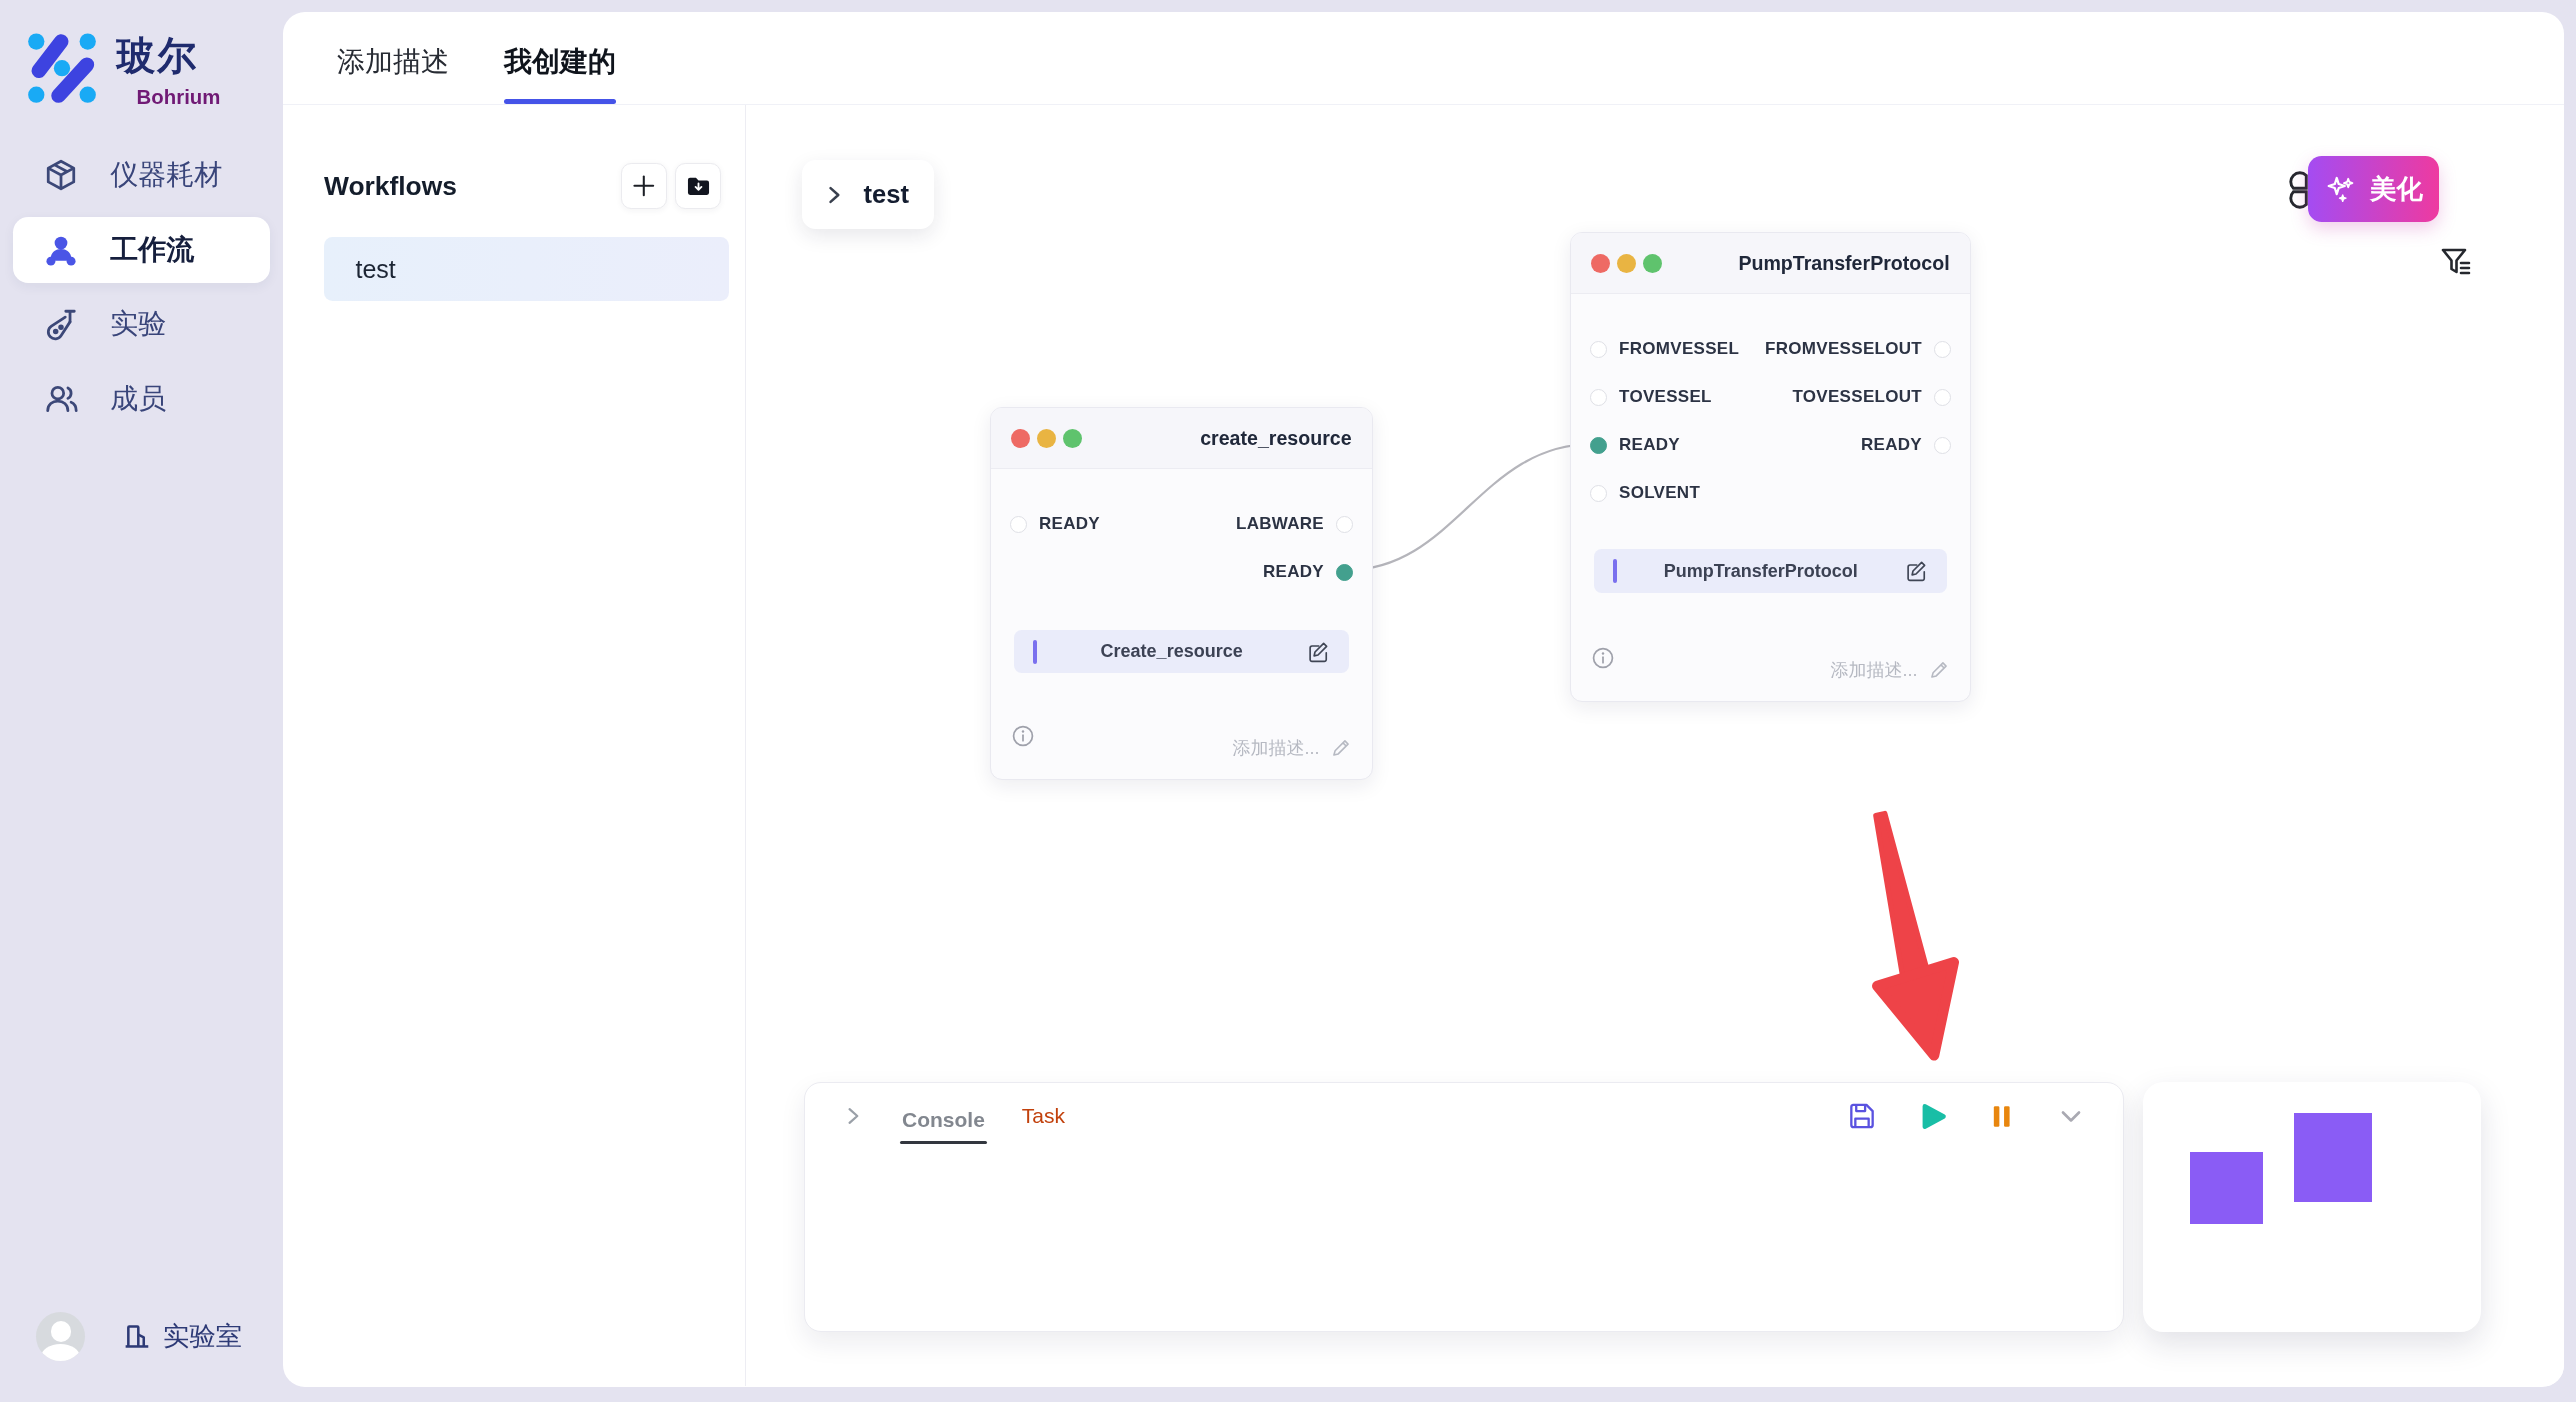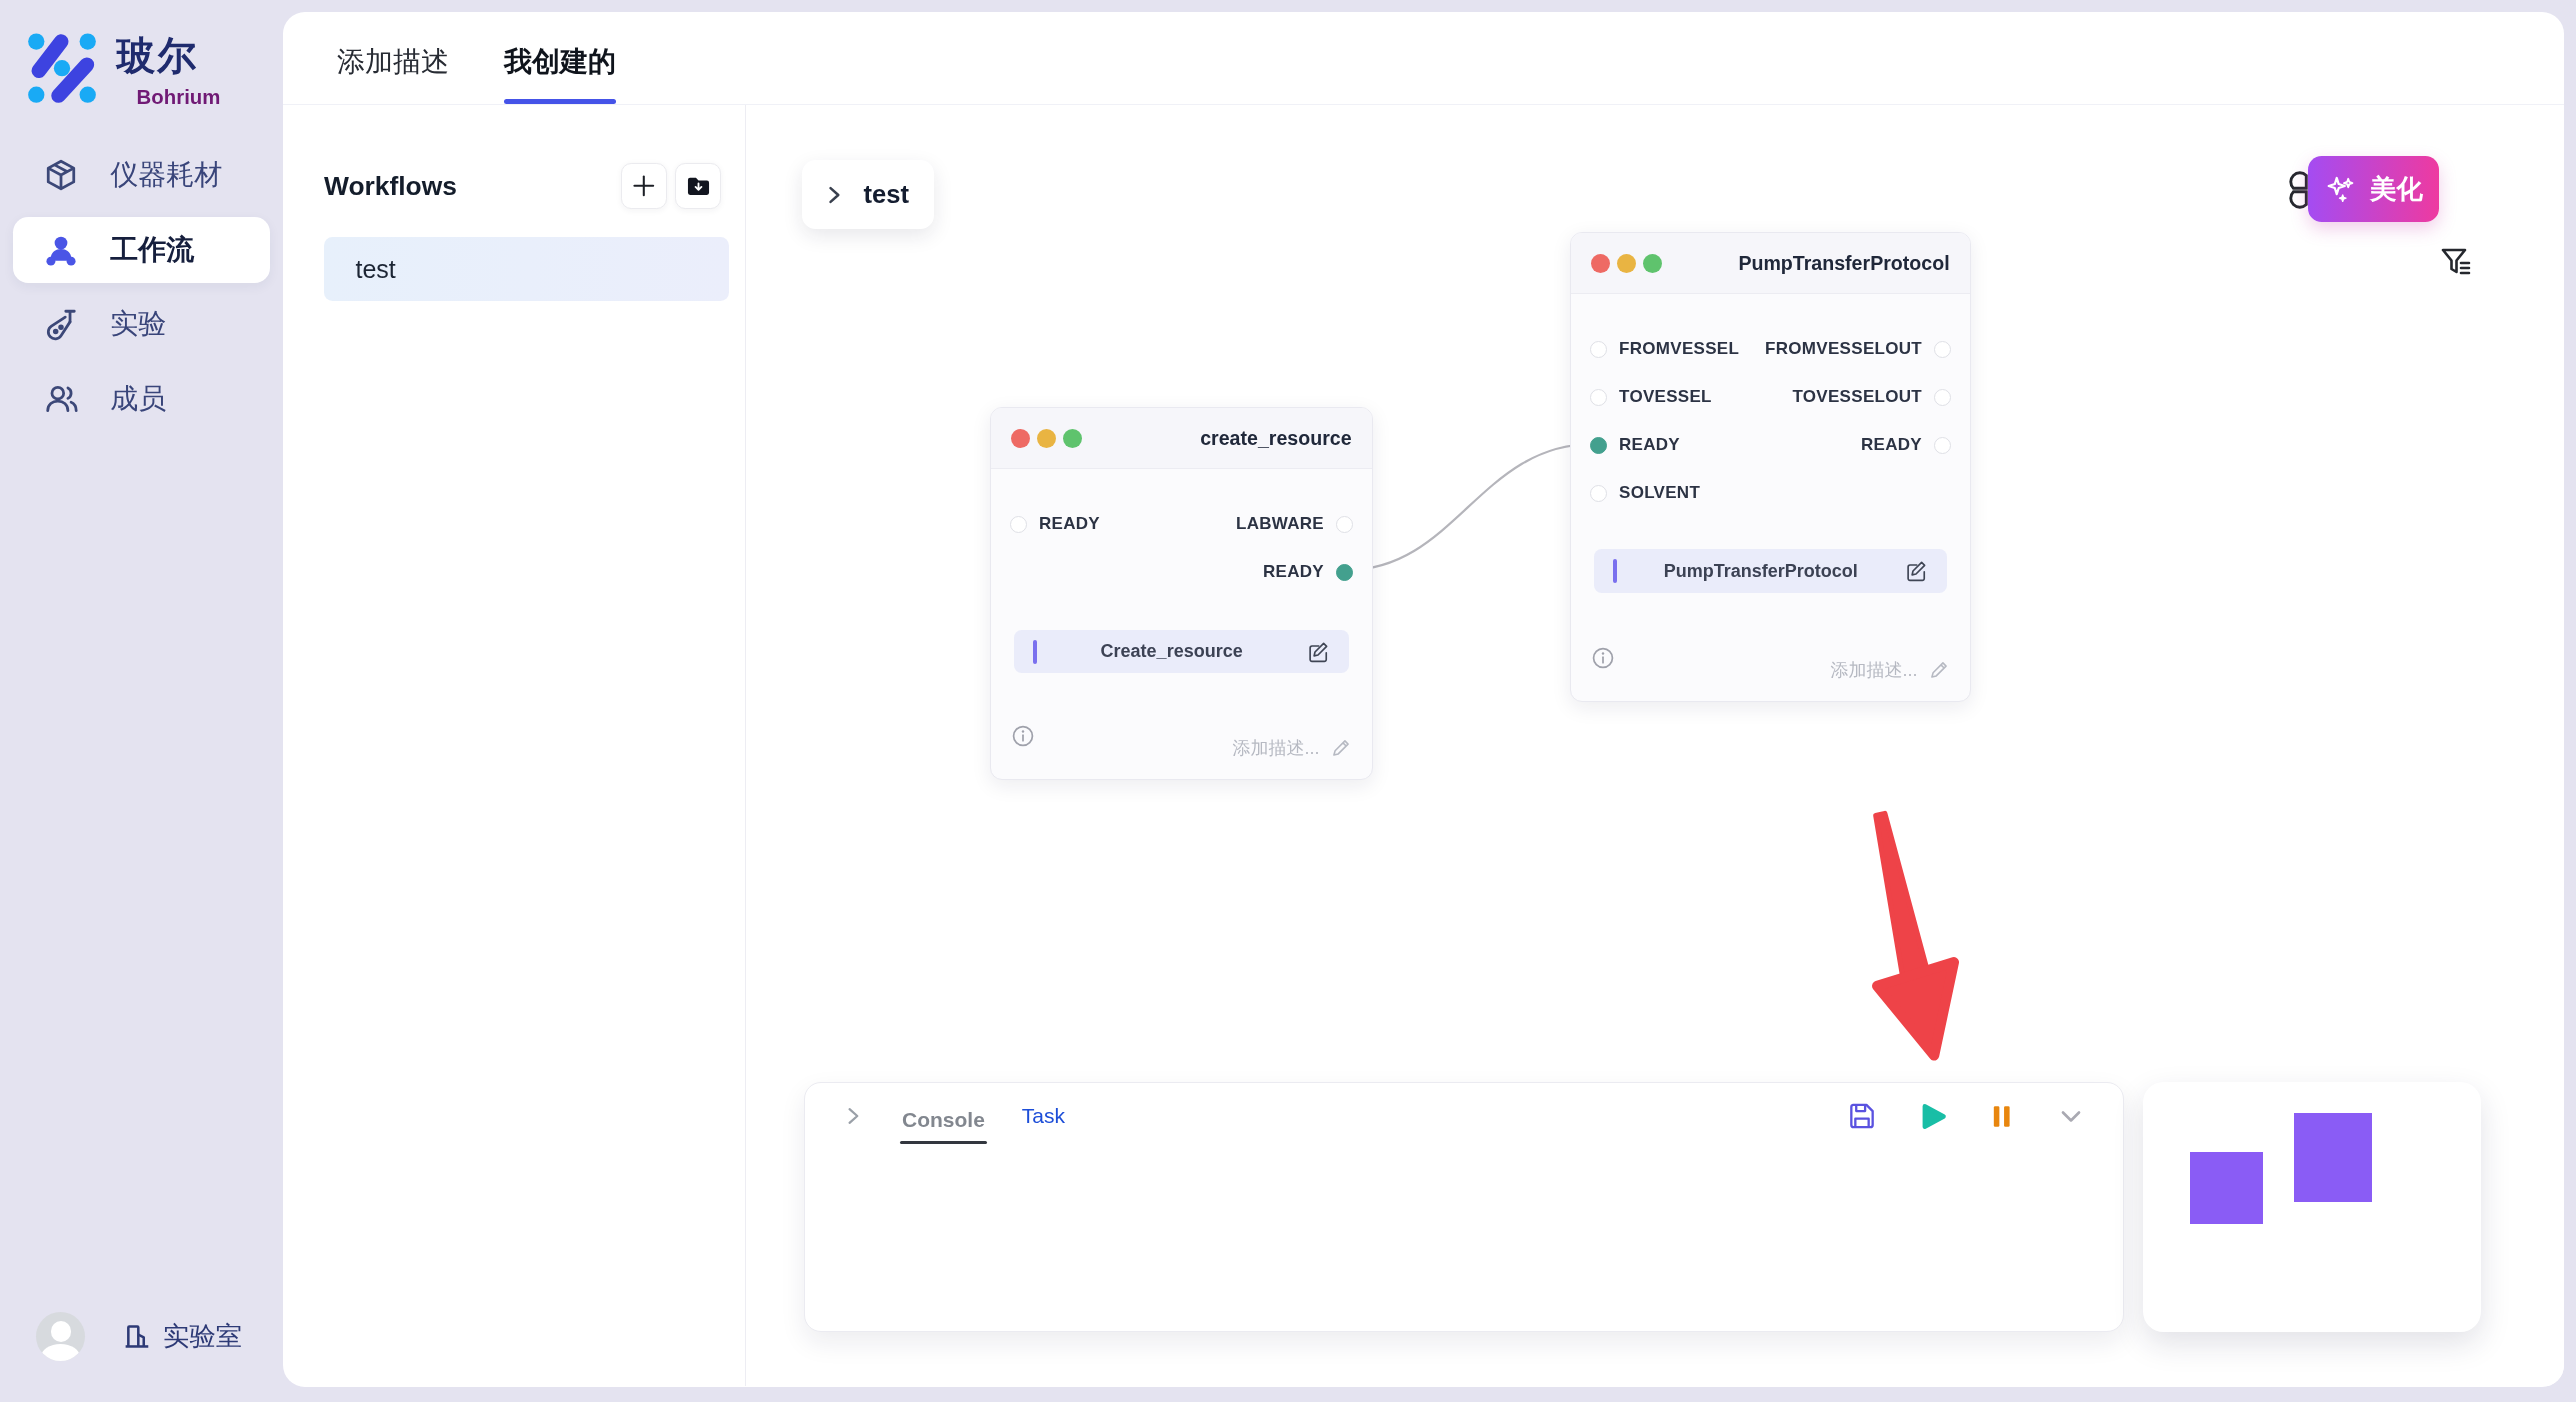--- a/index.html
+++ b/index.html
@@ -75,21 +75,21 @@
   .node1 .action-box { margin-top:34px; }
   .action-bar { width:4.3px; height:24px; border-radius:2.6px; background:#7a70ee; }
   .action-label { flex:1; text-align:center; font-size:18px; font-weight:bold; color:#3c4254; }
   .node-footer { margin-top:auto; padding:0 20.4px 19px; display:flex; align-items:center; }
   .desc { margin-left:auto; display:flex; align-items:center; gap:10.2px; }
   .desc span { font-size:18px; color:#b6b9c2;margin-top:24px; }
 
   
   .console-card { position:absolute; left:58px; top:977px; width:1320px; height:250px; background:#fff; border:0.9px solid #ebebf1; border-radius:17px; box-shadow:0 10.2px 25.6px rgba(30,30,70,.08); z-index:2; }
   .console-bar { height:66px; display:flex; align-items:center; padding:0 36px; gap:37px; }
-  .console-tab { font-size:21px; color:#1d4ed8; position:relative; cursor:pointer; }
+  .console-tab { font-size:21px; color:#c2410c; position:relative; cursor:pointer; }
   .console-tab.active { color:#82878f; font-weight:bold;margin-top:8px; }
   .console-tab.active::after { content:""; position:absolute; left:-1.7px; right:-1.7px; bottom:-12px; height:3.4px; border-radius:1.7px; background:#33373f; }
   .console-icons { margin-left:auto; display:flex; align-items:center; gap:39px; }
   .console-icons > * { cursor:pointer; }
 
   
   .minimap { position:absolute; left:1397px; top:977px; width:338px; height:250px; background:#fff; border-radius:20.4px; box-shadow:0 12px 31px rgba(30,30,70,.13); z-index:2; }
   .mini-rect { position:absolute; background:#8a5cf5; }
   .mini-rect.r1 { left:47px; top:70px; width:73px; height:72px; }
   .mini-rect.r2 { left:151px; top:31px; width:78px; height:89px; }

